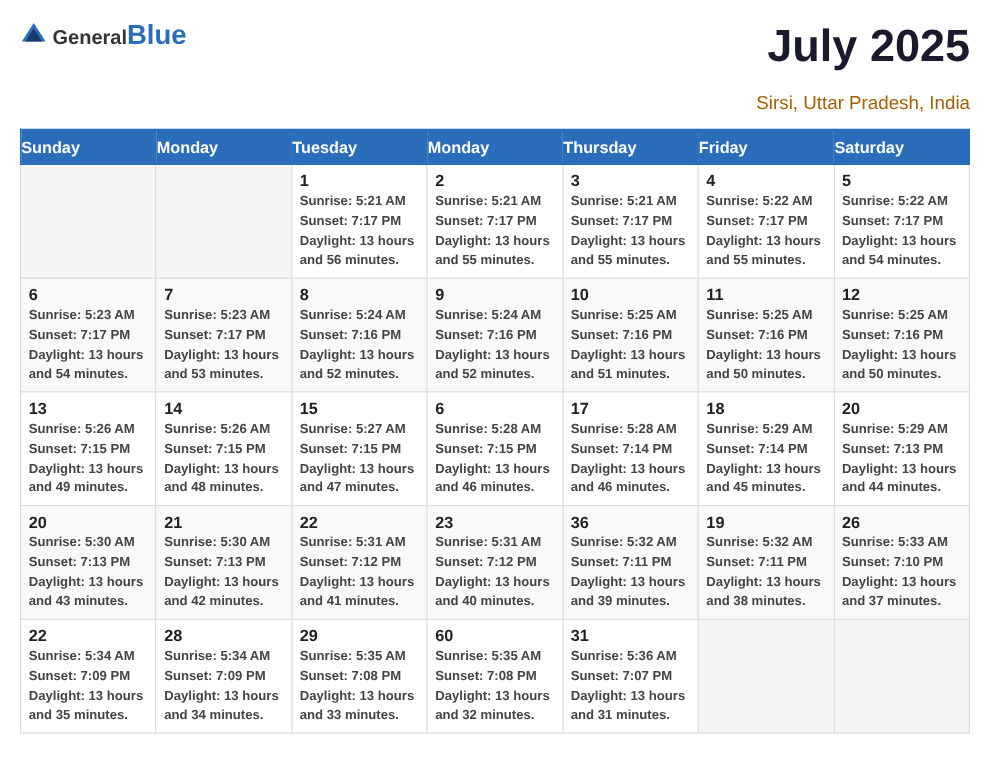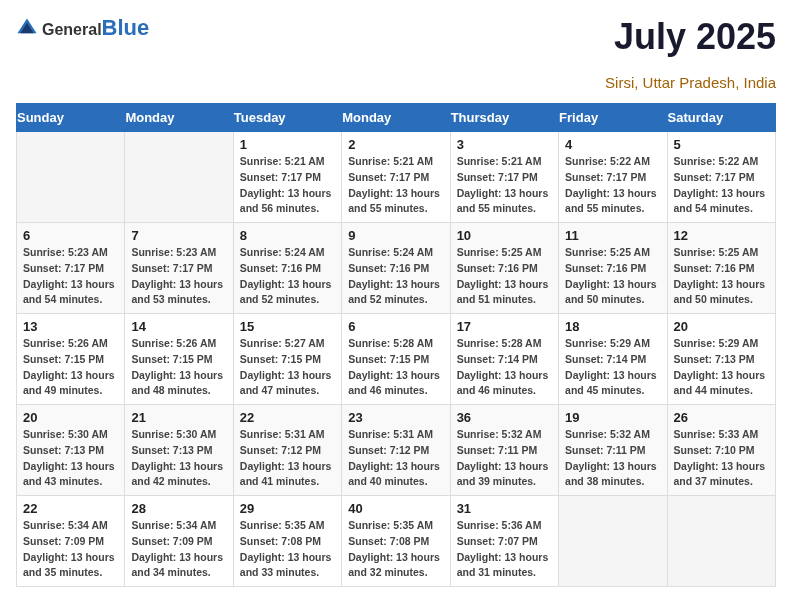--- a/index.html
+++ b/index.html
@@ -250,21 +250,21 @@
         </td>
         <td>
           <span class="day-number">28</span>
           <div class="day-info">Sunrise: 5:34 AM<br>Sunset: 7:09 PM<br>Daylight: 13 hours and 34 minutes.</div>
         </td>
         <td>
           <span class="day-number">29</span>
           <div class="day-info">Sunrise: 5:35 AM<br>Sunset: 7:08 PM<br>Daylight: 13 hours and 33 minutes.</div>
         </td>
         <td>
-          <span class="day-number">40</span>
+          <span class="day-number">60</span>
           <div class="day-info">Sunrise: 5:35 AM<br>Sunset: 7:08 PM<br>Daylight: 13 hours and 32 minutes.</div>
         </td>
         <td>
           <span class="day-number">31</span>
           <div class="day-info">Sunrise: 5:36 AM<br>Sunset: 7:07 PM<br>Daylight: 13 hours and 31 minutes.</div>
         </td>
         <td class="empty-cell"></td>
         <td class="empty-cell"></td>
       </tr>
     </tbody>

